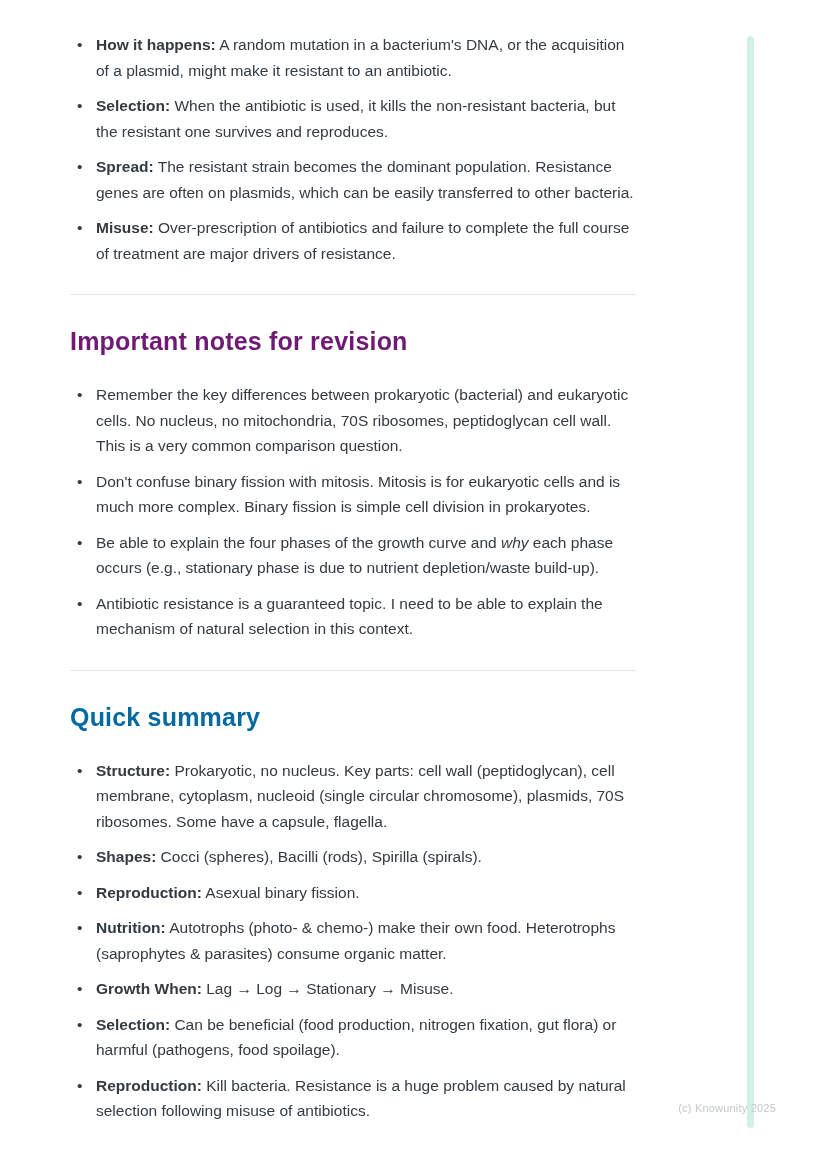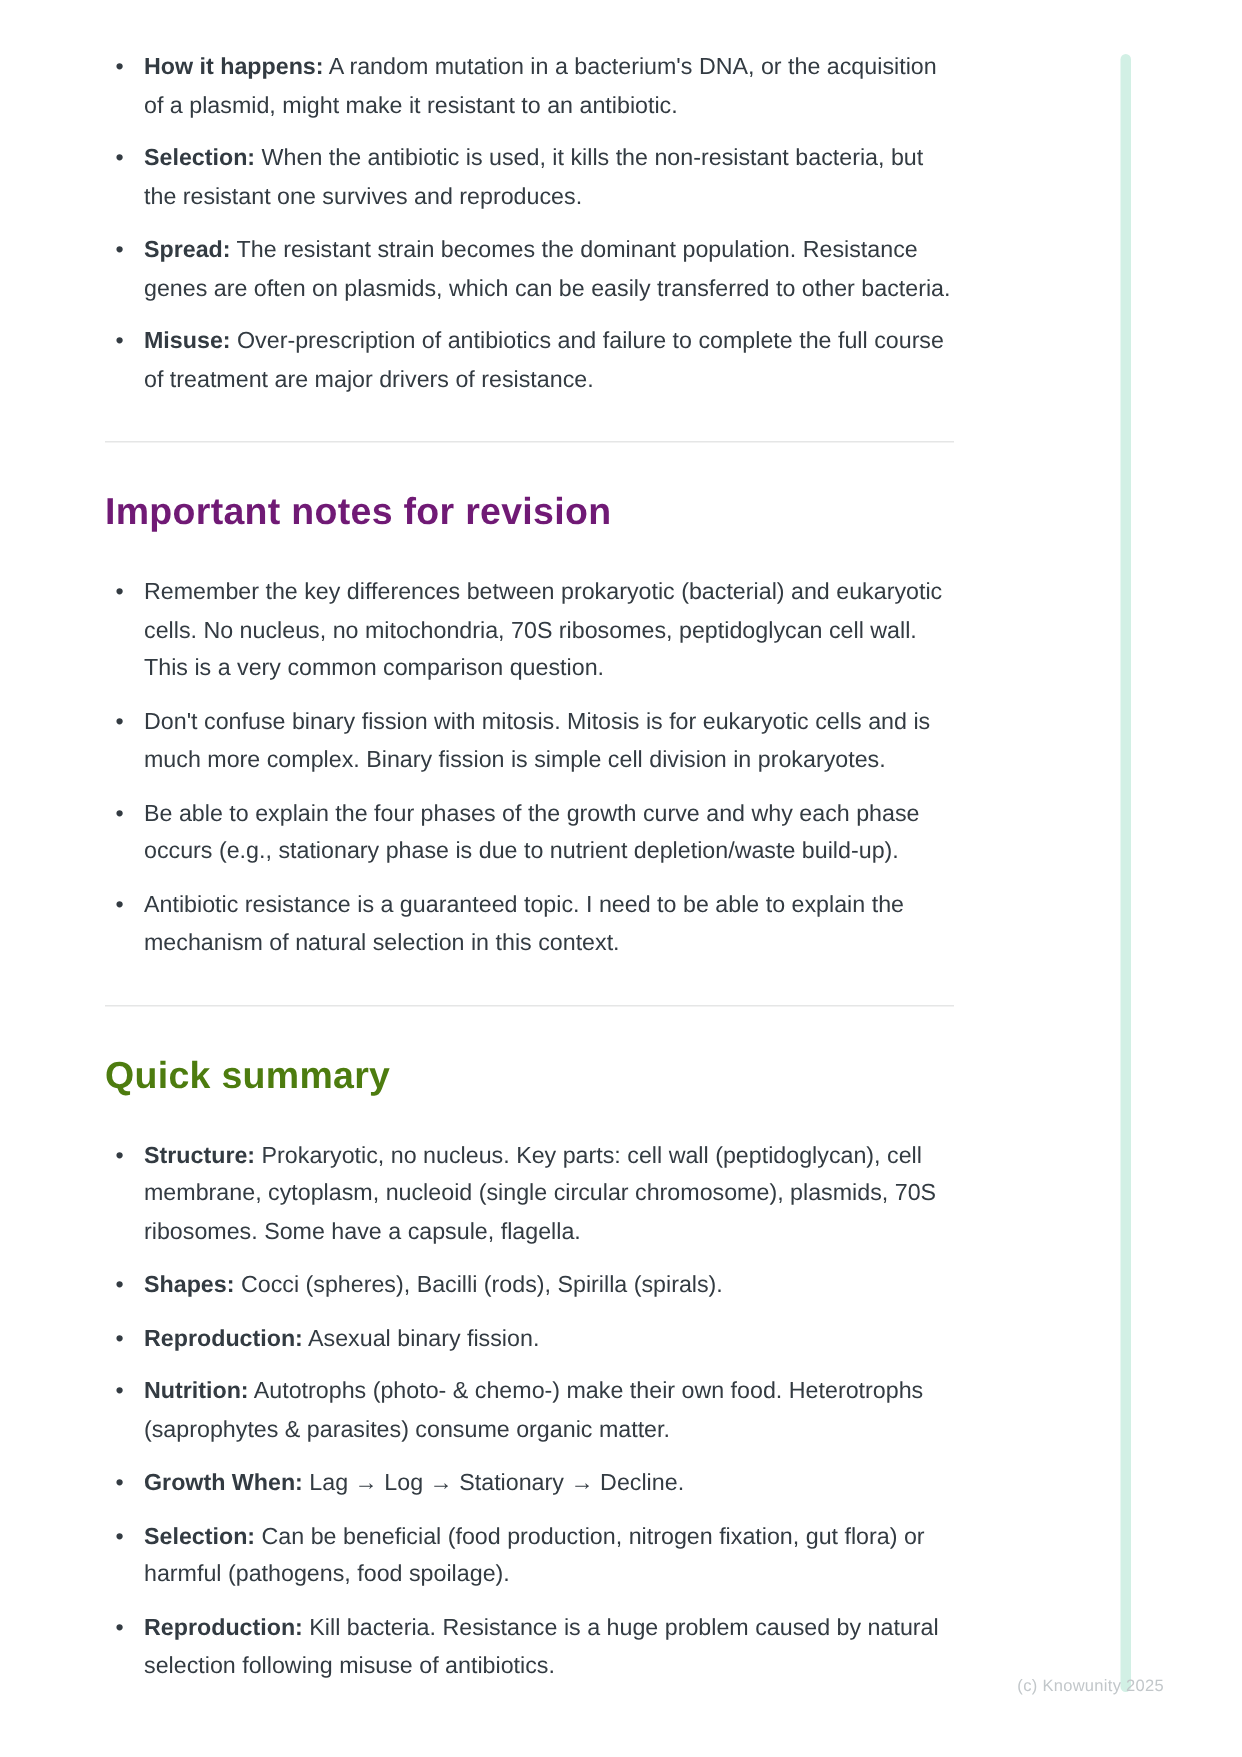--- a/index.html
+++ b/index.html
@@ -49,21 +49,21 @@
   }
   li.bullet-item::before {
     content: "\2022";
     position: absolute;
     left: 7px;
     top: 0;
     font-size: 15.5px;
     color: #333b42;
   }
   .seg-bold { font-weight: bold; }
-  .seg-italic { }
+  .seg-italic { font-style: italic; }
   .edge-bar {
     position: absolute;
     left: 747px;
     top: 36px;
     width: 7px;
     height: 1092px;
     border-radius: 4px;
   }
   .footer-credit {
     position: absolute;
@@ -87,26 +87,26 @@
       </ul>
       <div class="divider"></div>
       <h2 class="section-heading" style="color: #701a75;">Important notes for revision</h2>
       <ul class="bullet-list">
         <li class="bullet-item"><span>Remember the key differences between prokaryotic (bacterial) and eukaryotic cells. No nucleus, no mitochondria, 70S ribosomes, peptidoglycan cell wall. This is a very common comparison question.</span></li>
         <li class="bullet-item"><span>Don't confuse binary fission with mitosis. Mitosis is for eukaryotic cells and is much more complex. Binary fission is simple cell division in prokaryotes.</span></li>
         <li class="bullet-item"><span>Be able to explain the four phases of the growth curve and </span><span class="seg-italic">why</span><span> each phase occurs (e.g., stationary phase is due to nutrient depletion/waste build-up).</span></li>
         <li class="bullet-item"><span>Antibiotic resistance is a guaranteed topic. I need to be able to explain the mechanism of natural selection in this context.</span></li>
       </ul>
       <div class="divider"></div>
-      <h2 class="section-heading" style="color: #4d7c0f;">Quick summary</h2>
+      <h2 class="section-heading" style="color: #0369a1;">Quick summary</h2>
       <ul class="bullet-list">
         <li class="bullet-item"><span class="seg-bold">Structure:</span><span> Prokaryotic, no nucleus. Key parts: cell wall (peptidoglycan), cell membrane, cytoplasm, nucleoid (single circular chromosome), plasmids, 70S ribosomes. Some have a capsule, flagella.</span></li>
         <li class="bullet-item"><span class="seg-bold">Shapes:</span><span> Cocci (spheres), Bacilli (rods), Spirilla (spirals).</span></li>
         <li class="bullet-item"><span class="seg-bold">Reproduction:</span><span> Asexual binary fission.</span></li>
         <li class="bullet-item"><span class="seg-bold">Nutrition:</span><span> Autotrophs (photo- &amp; chemo-) make their own food. Heterotrophs (saprophytes &amp; parasites) consume organic matter.</span></li>
-        <li class="bullet-item"><span class="seg-bold">Growth When:</span><span> Lag → Log → Stationary → Decline.</span></li>
+        <li class="bullet-item"><span class="seg-bold">Growth When:</span><span> Lag → Log → Stationary → Misuse.</span></li>
         <li class="bullet-item"><span class="seg-bold">Selection:</span><span> Can be beneficial (food production, nitrogen fixation, gut flora) or harmful (pathogens, food spoilage).</span></li>
         <li class="bullet-item"><span class="seg-bold">Reproduction:</span><span> Kill bacteria. Resistance is a huge problem caused by natural selection following misuse of antibiotics.</span></li>
       </ul>
     </main>
   <div class="edge-bar" style="background: rgb(210, 240, 229);"></div>
-  <div class="footer-credit" style="color: rgb(194, 199, 202); margin-top: 16px;">(c) Knowunity 2025</div>
+  <div class="footer-credit" style="color: rgb(194, 199, 202);">(c) Knowunity 2025</div>
 </div>
 
 </body></html>

